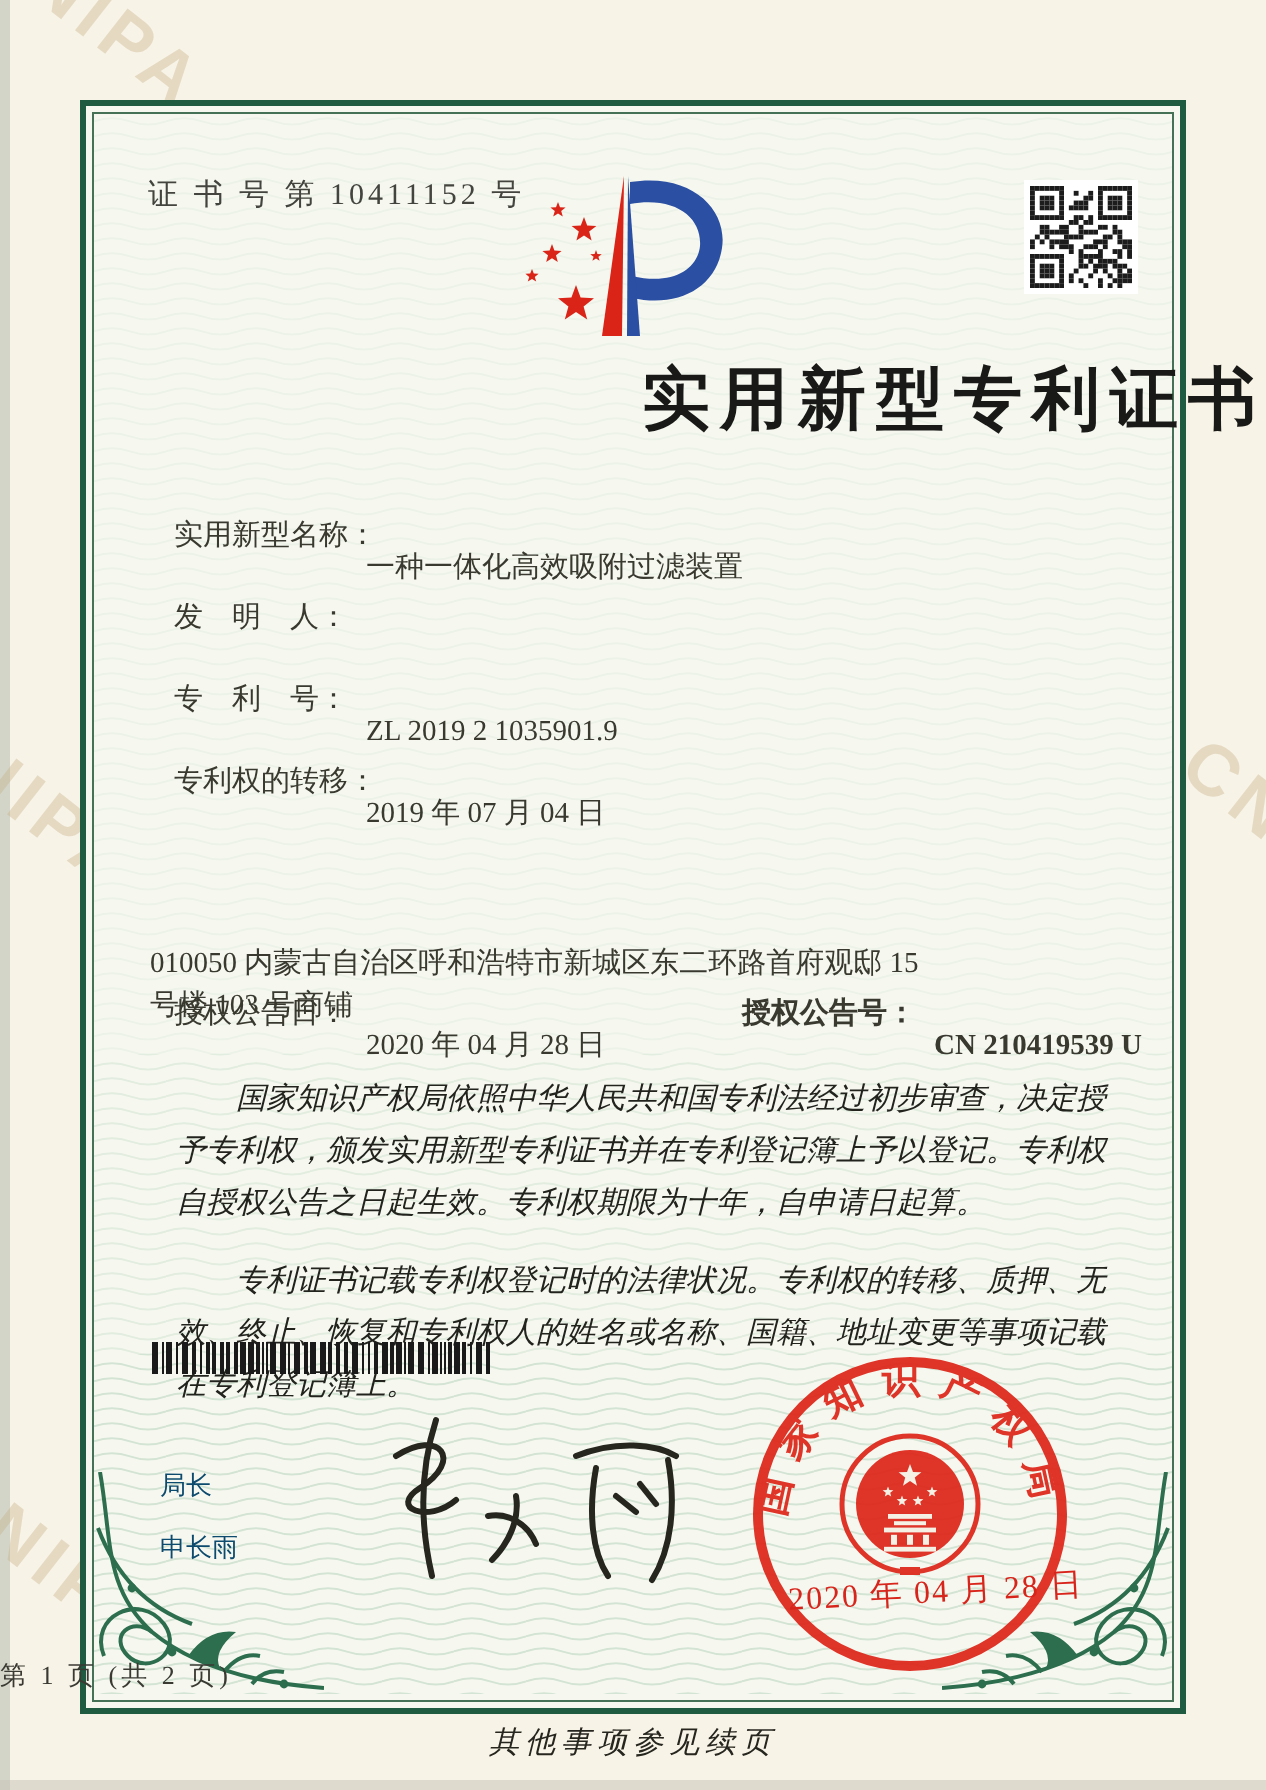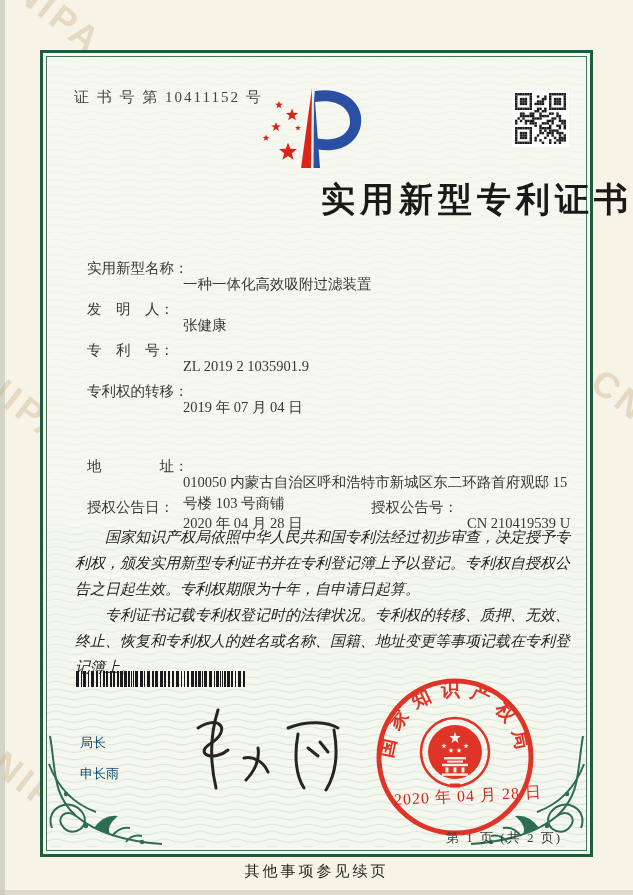--- a/index.html
+++ b/index.html
@@ -17,38 +17,38 @@
   .frame-inner{position:absolute;left:3px;top:3px;right:3px;bottom:3px;border:1px solid #457257;}
   .guilloche{position:absolute;left:47px;top:57px;}
   .cert-no{position:absolute;left:74px;top:88px;font-size:15px;letter-spacing:2px;color:#44443e;}
   .logo{position:absolute;left:258px;top:86px;}
   .qr{position:absolute;left:512px;top:90px;background:#fff;padding:3px;}
   .title{position:absolute;left:0;top:177px;width:633px;text-align:right;
       font-size:34px;font-weight:bold;letter-spacing:5px;color:#191917;}
   .row{position:absolute;left:75px;width:500px;display:flex;font-size:14.5px;line-height:21px;color:#39392f;}
   .row .lab{flex:none;width:96px;white-space:pre;margin-left:12px;}
   .row .val{flex:1;max-width:398px;margin-top:16px;}
-  .row .pair2{display:flex;margin-left:16px;flex:none;}
+  .row .pair2{display:flex;margin-left:16px;flex:none;font-weight:bold;}
   .row .pair2 .lab{width:96px;}
   .paras{position:absolute;left:75px;top:524px;width:497px;font-size:15px;line-height:26px;
       font-style:italic;color:#23231e;}
-  .paras p{margin:0;text-indent:2em;font-style:italic;}
+  .paras p{margin:13px;text-indent:2em;font-style:italic;}
   .barcode{position:absolute;left:76px;top:671px;}
   .officer{position:absolute;left:80px;top:727px;font-size:13px;line-height:31px;color:#0c4a6e;}
   .signature{position:absolute;left:180px;top:700px;}
   .seal{position:absolute;left:373px;top:676px;width:164px;height:164px;}
   .seal-date{position:absolute;left:394px;top:786px;width:150px;font-size:16px;letter-spacing:1px;
       color:#d8251c;transform:rotate(-3deg);white-space:nowrap;}
   .orn{position:absolute;width:120px;height:120px;}
   .orn.left{left:42px;top:736px;}
   .orn.right{left:471px;top:736px;transform:scaleX(-1);}
-  .page-num{position:absolute;left:0;top:829px;width:562px;text-align:right;font-size:13px;
+  .page-num{position:absolute;left:0;top:829px;width:562px;text-align:left;font-size:13px;
       letter-spacing:2px;color:#3a3a33;}
   .continuation{position:absolute;left:0;top:862px;width:633px;text-align:center;font-size:15px;
-      letter-spacing:3px;color:#26261f;}
+      font-style:italic;letter-spacing:3px;color:#26261f;}
 </style>
 </head>
 <body>
 
 <div class="page">
 
   <div class="edge l"></div>
   <div class="edge b"></div>
 
   <div class="wm" style="left:-18px;top:-14px">CNIPA</div>
@@ -312,32 +312,30 @@
     </svg>
 
   <div class="title">实用新型专利证书</div>
 
   <div class="row" style="top:258px">
     <span class="lab">实用新型名称：</span>
     <span class="val">一种一体化高效吸附过滤装置</span>
   </div>
   <div class="row" style="top:299px">
     <span class="lab">发　明　人：</span>
-    <span class="val">张健康</span>
   </div>
   <div class="row" style="top:340px">
     <span class="lab">专　利　号：</span>
     <span class="val">ZL 2019 2 1035901.9</span>
   </div>
   <div class="row" style="top:381px">
     <span class="lab">专利权的转移：</span>
     <span class="val">2019 年 07 月 04 日</span>
   </div>
   <div class="row" style="top:456px">
-    <span class="lab">地　　　　址：</span>
     <span class="val">010050 内蒙古自治区呼和浩特市新城区东二环路首府观邸 15 号楼 103 号商铺</span>
   </div>
   <div class="row" style="top:497px">
     <span class="lab">授权公告日：</span>
     <span class="val" style="max-width:160px">2020 年 04 月 28 日</span>
     <span class="pair2">
       <span class="lab">授权公告号：</span>
       <span class="val">CN 210419539 U</span>
     </span>
   </div>

